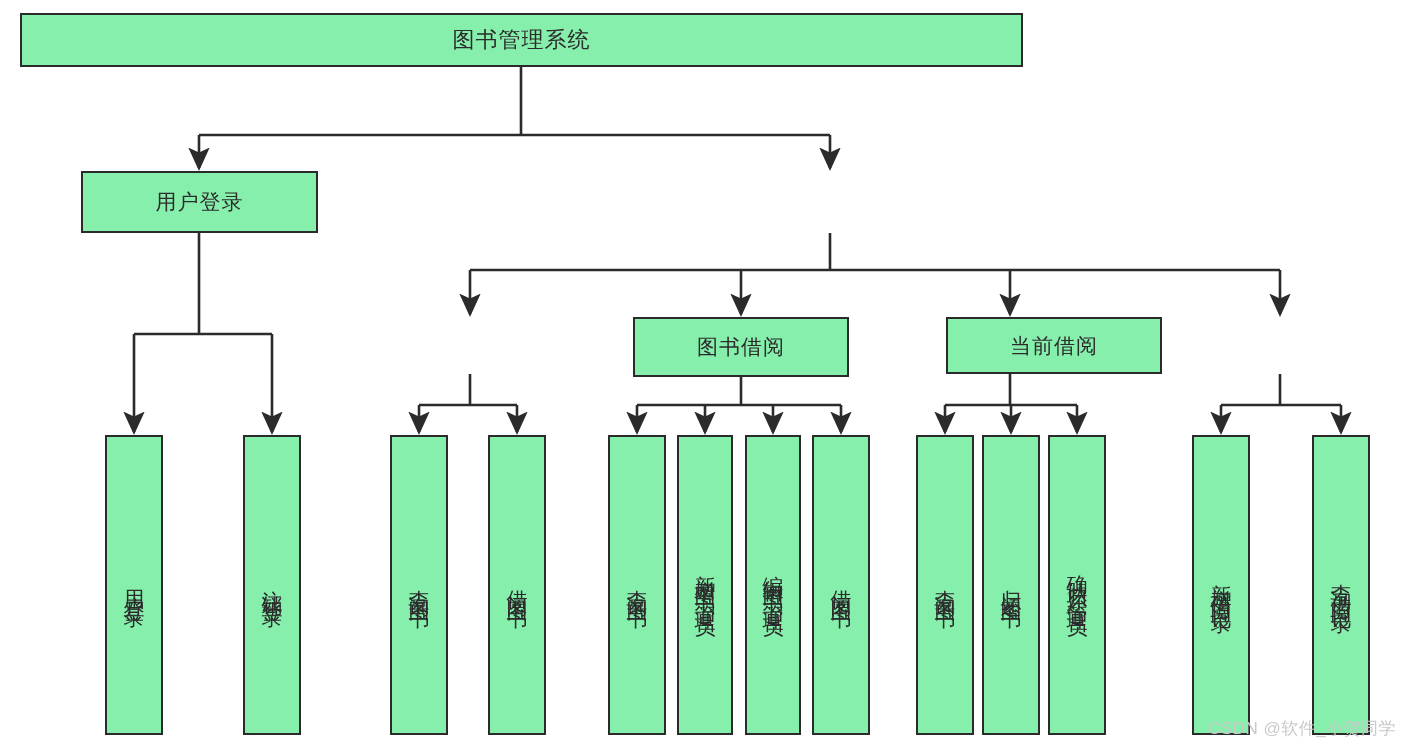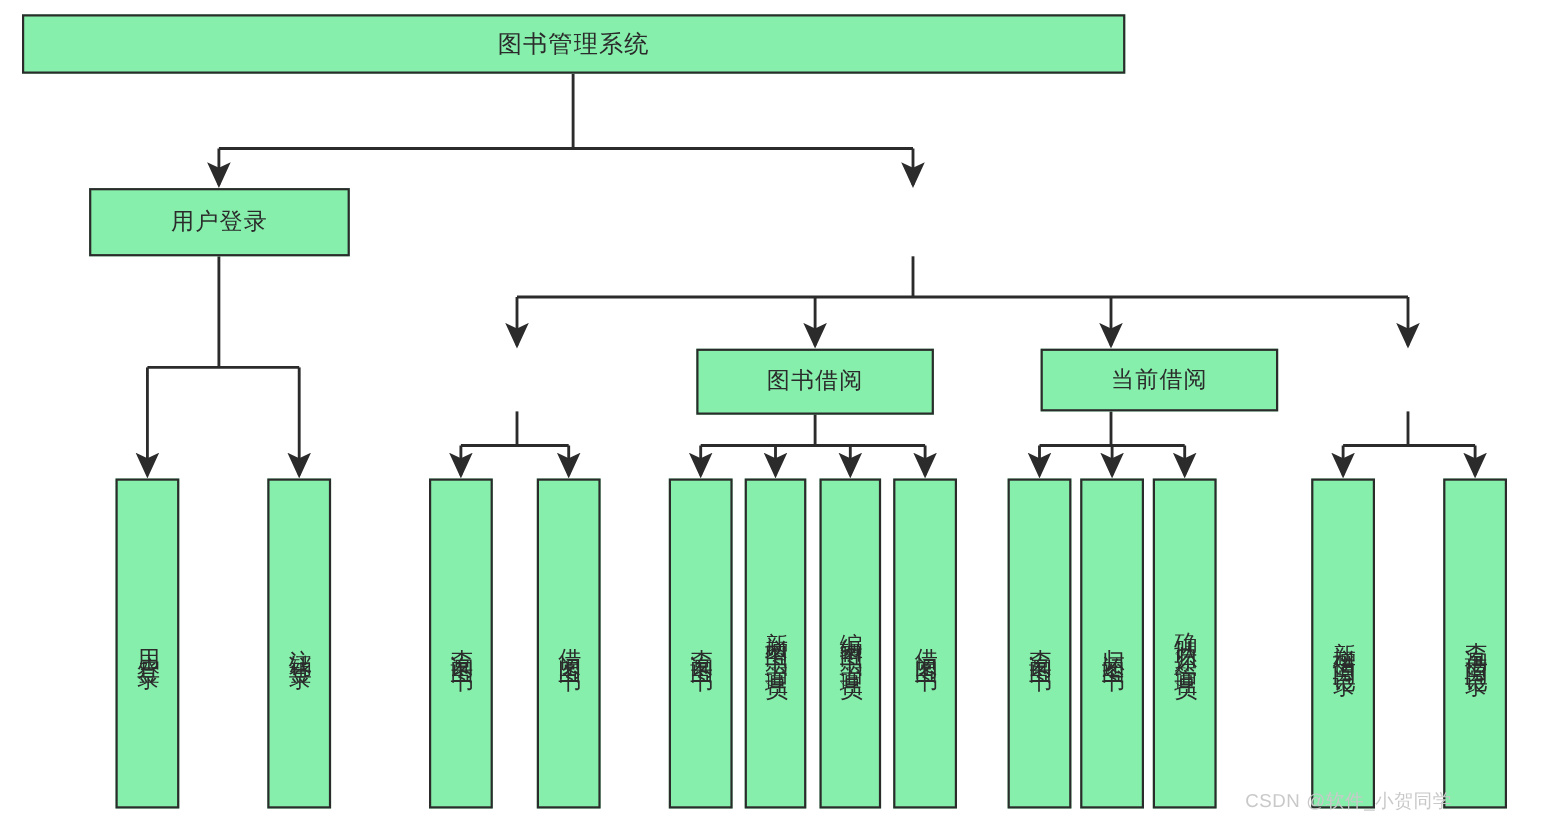--- a/index.html
+++ b/index.html
@@ -188,15 +188,15 @@
   </div>
 
   <div class="node v" style="left:1192px; top:435px; width:58px; height:300px;">
     <span class="vlabel">新增借阅记录</span>
   </div>
 
   <div class="node v" style="left:1312px; top:435px; width:58px; height:300px;">
     <span class="vlabel">查询借阅记录</span>
   </div>
 
-  <div class="watermark" style="left:1132px; top:717px;">CSDN @软件_小贺同学</div>
+  <div class="watermark" style="left:1192px; top:717px;padding-left:16px;">CSDN @软件_小贺同学</div>
 
 </div>
 
 </body></html>

